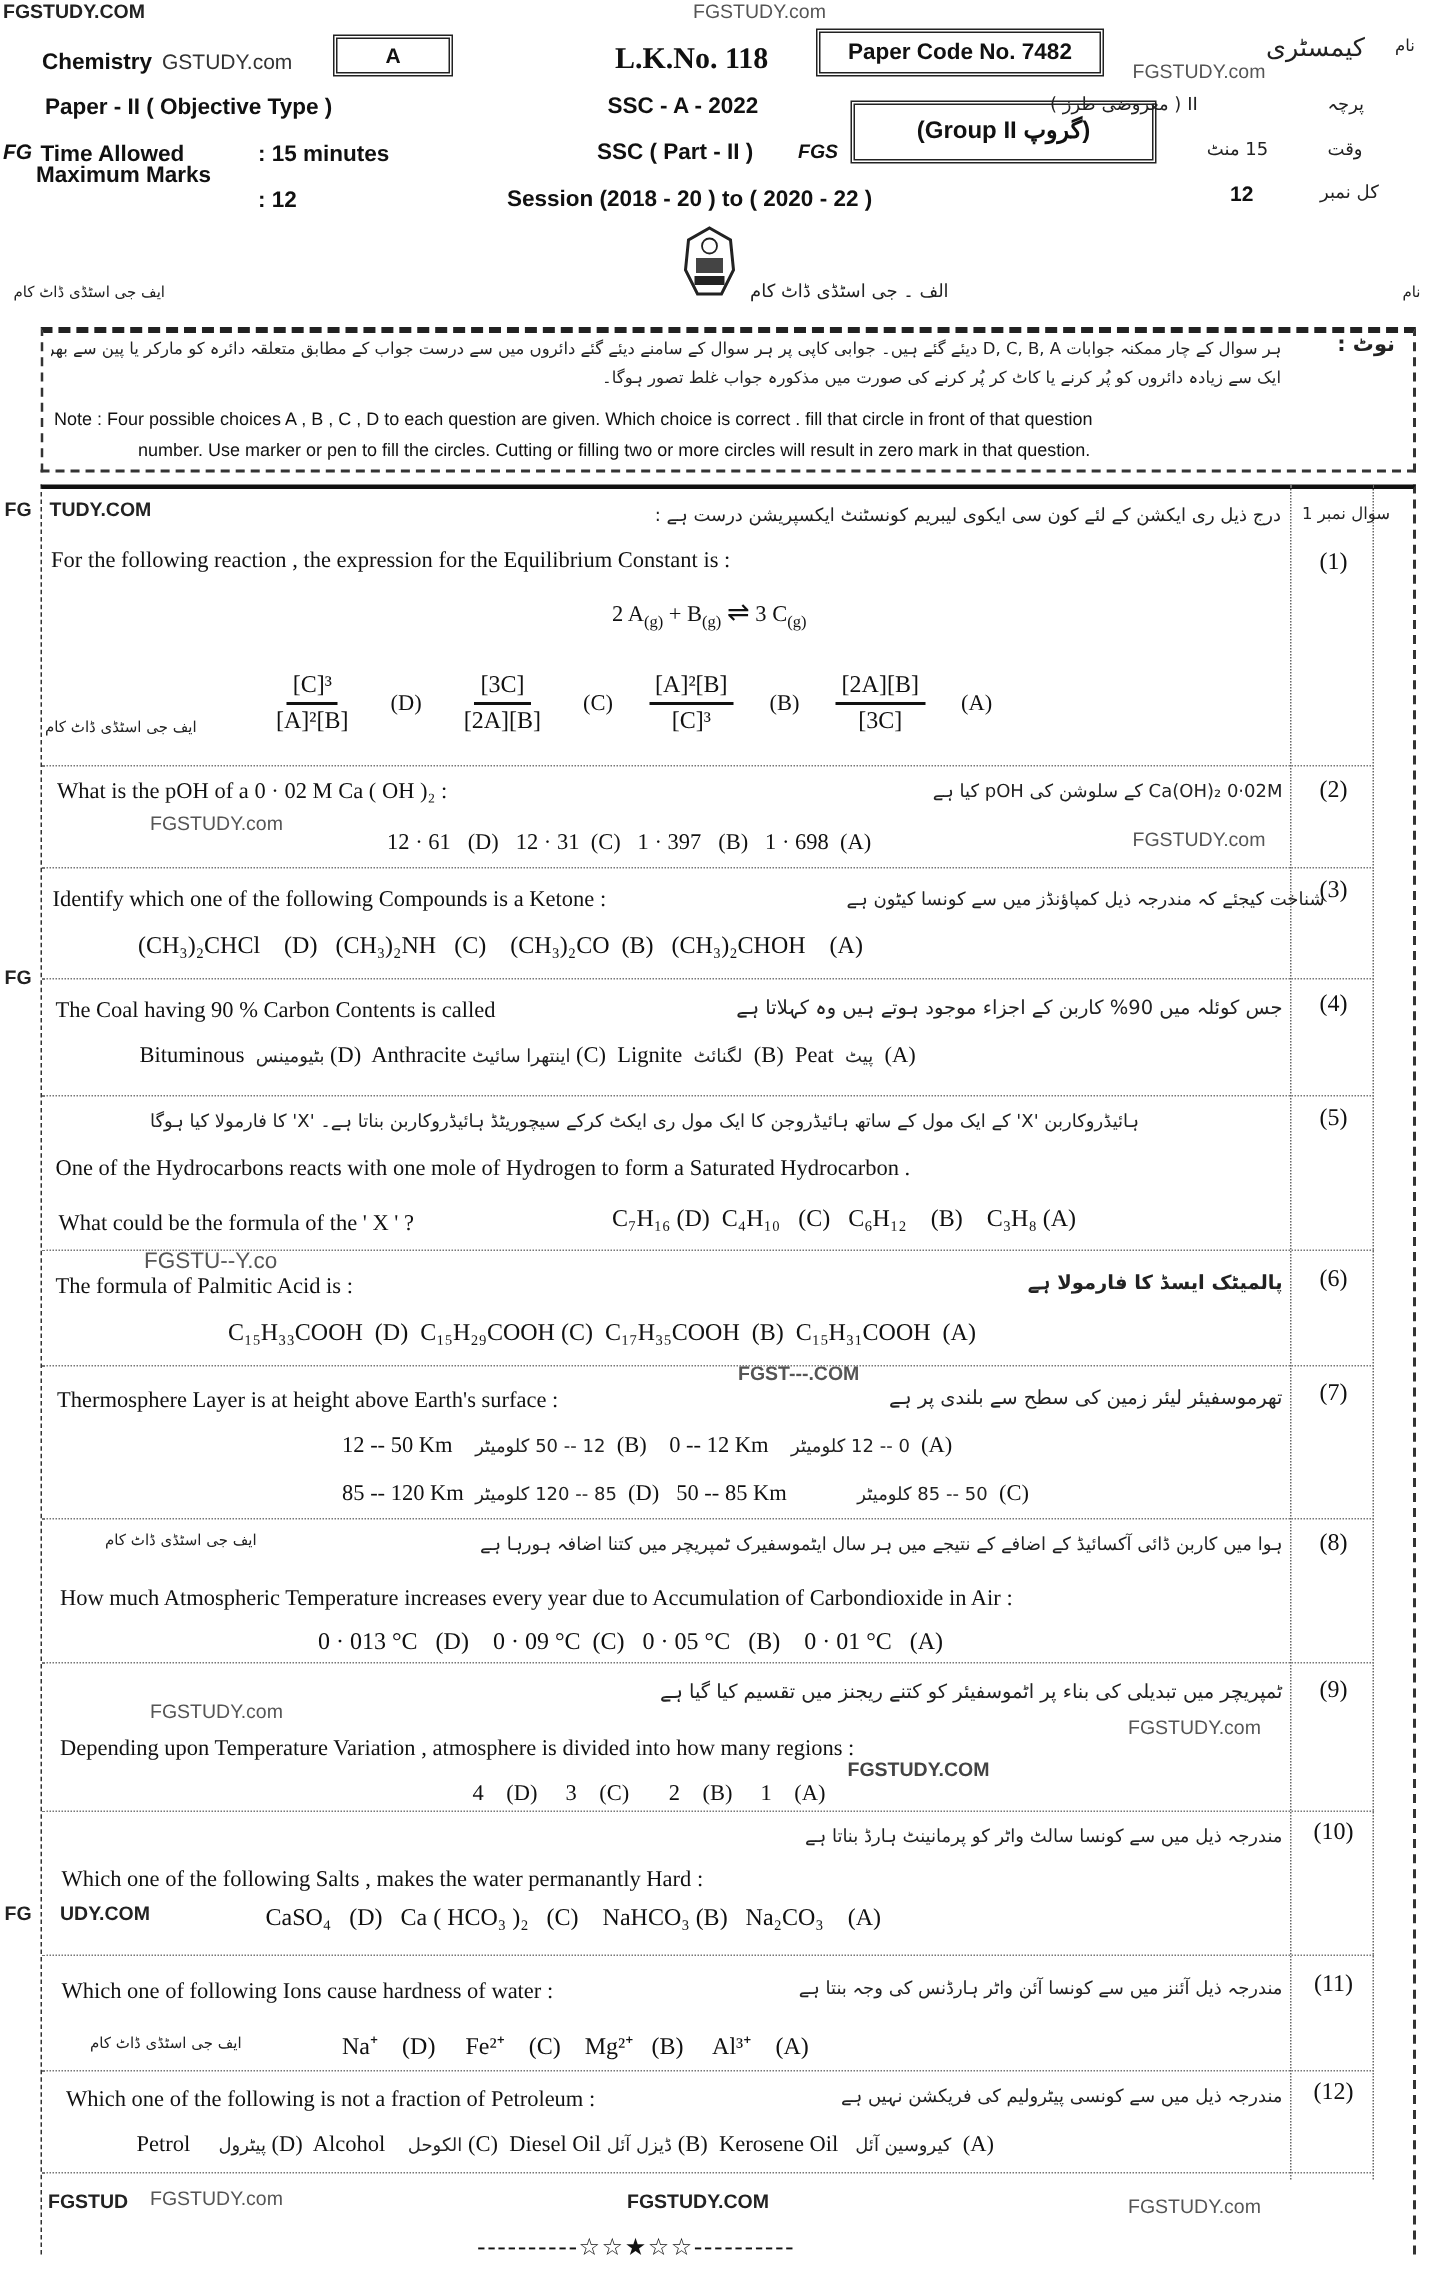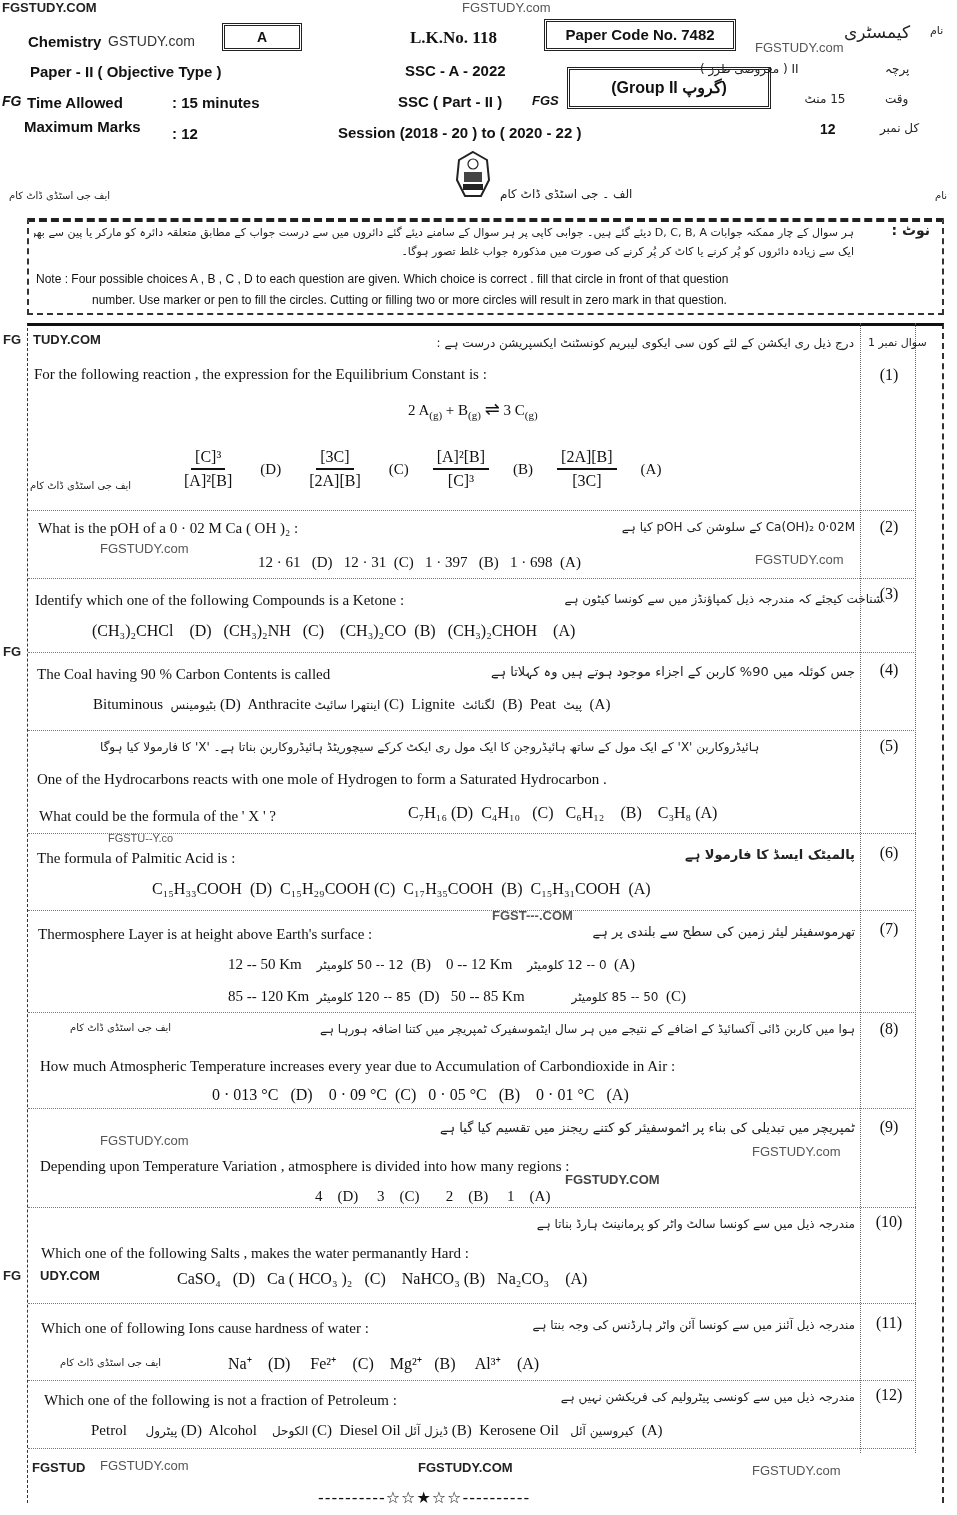--- a/index.html
+++ b/index.html
@@ -6,21 +6,21 @@
   html, body { width: 957px; height: 1515px; background: #fff; overflow: hidden; }
   body { position: relative; font-family: "Liberation Serif", serif; color: #111; }
   .abs { position: absolute; }
   .sans { font-family: "Liberation Sans", sans-serif; }
   .bold { font-weight: bold; }
   .wm { font-family: "Liberation Sans", sans-serif; color: #555; font-size: 13px; }
   .wmb { font-family: "Liberation Sans", sans-serif; color: #222; font-size: 13px; font-weight: bold; }
   .urdu { font-family: "DejaVu Sans", sans-serif; direction: rtl; font-size: 12px; color: #222; }
   .boxed { border: 3px double #222; text-align: center; font-family: "Liberation Sans", sans-serif; font-weight: bold; }
   .hdr { font-family: "Liberation Sans", sans-serif; font-weight: bold; font-size: 15px; }
-  .hdr-serif { font-family: "Liberation Serif", serif; font-weight: bold; font-size: 17px; }
+  .hdr-serif { font-family: "Liberation Serif", serif; font-weight: bold; font-size: 20px; }
 
   
   .note-box { left: 27px; top: 218px; width: 917px; height: 97px; border: 2px dashed #333; border-top: 4px dashed #222; }
   .note-en { font-family: "Liberation Sans", sans-serif; font-size: 12px; }
 
   
   .qtable { left: 27px; top: 323px; width: 917px; height: 1180px; border-left: 1px dashed #333; border-right: 2px dashed #333; border-top: 3px solid #111; }
   .qnum-col { left: 860px; top: 323px; width: 56px; height: 1130px; border-left: 1px dotted #666; border-right: 1px dotted #666; }
   .row-sep { position: absolute; left: 28px; width: 888px; border-top: 1px dotted #777; }
   .q { font-size: 15px; font-family: "Liberation Serif", serif; text-align: center; }
@@ -39,21 +39,21 @@
 <div class="abs wm" style="left:462px;top:0px;">FGSTUDY.com</div>
 
 <div class="abs hdr" style="left:28px;top:33px;font-size:15px;">Chemistry</div>
 <div class="abs wm" style="left:108px;top:33px;font-size:14px;color:#333;">GSTUDY.com</div>
 <div class="abs boxed" style="left:222px;top:23px;width:80px;height:28px;line-height:22px;font-size:14px;">A</div>
 
 <div class="abs hdr" style="left:30px;top:63px;">Paper - II ( Objective Type )</div>
 <div class="abs sans" style="left:2px;top:93px;font-size:14px;font-style:italic;font-weight:bold;">FG</div>
 <div class="abs hdr" style="left:27px;top:94px;">Time Allowed</div>
 <div class="abs hdr" style="left:172px;top:94px;">:  15   minutes</div>
-<div class="abs hdr" style="left:24px;top:118px;">Maximum Marks</div>
+<div class="abs hdr" style="left:24px;top:108px;">Maximum Marks</div>
 <div class="abs hdr" style="left:172px;top:125px;">:  12</div>
 
 <div class="abs hdr-serif" style="left:410px;top:28px;">L.K.No.  118</div>
 <div class="abs boxed" style="left:544px;top:19px;width:192px;height:32px;line-height:26px;font-size:15px;">Paper  Code  No. 7482</div>
 <div class="abs hdr" style="left:405px;top:62px;">SSC - A - 2022</div>
 <div class="abs hdr" style="left:398px;top:93px;">SSC ( Part - II )</div>
 <div class="abs sans" style="left:532px;top:93px;font-size:13px;font-style:italic;font-weight:bold;">FGS</div>
 <div class="abs boxed" style="left:567px;top:67px;width:204px;height:42px;line-height:36px;font-size:16px;">(Group II گروپ)</div>
 <div class="abs hdr" style="left:338px;top:124px;">Session (2018 - 20 )  to  ( 2020 - 22 )</div>
 
@@ -179,21 +179,21 @@
 <div class="abs urdu" style="left:100px;top:740px;width:755px;text-align:left;white-space:nowrap;">ہائیڈروکاربن 'X' کے ایک مول کے ساتھ ہائیڈروجن کا ایک مول ری ایکٹ کرکے سیچوریٹڈ ہائیڈروکاربن بناتا ہے۔ 'X' کا فارمولا کیا ہوگا</div>
 <div class="abs q" style="left:37px;top:771px;">One  of  the Hydrocarbons reacts with one mole of Hydrogen to form a Saturated Hydrocarbon .</div>
 <div class="abs q" style="left:39px;top:808px;">What  could  be  the  formula  of  the  ' X ' ?</div>
 <div class="abs opt" style="left:408px;top:804px;font-size:16px;">
   <span>C₇H₁₆</span>&nbsp;<span>(D)</span>&nbsp;
   <span>C₄H₁₀</span>&nbsp;&nbsp;&nbsp;<span>(C)</span>&nbsp;&nbsp;
   <span>C₆H₁₂</span>&nbsp;&nbsp;&nbsp;&nbsp;<span>(B)</span>&nbsp;&nbsp;&nbsp;
   <span>C₃H₈</span>&nbsp;<span>(A)</span>
 </div>
 
-<div class="abs wm" style="left:108px;top:832px;font-size:11px;">FGSTU--Y.co</div>
+<div class="abs wm" style="left:96px;top:832px;font-size:15px;">FGSTU--Y.co</div>
 <div class="abs qn" style="left:861px;top:844px;">(6)</div>
 <div class="abs q" style="left:37px;top:850px;">The formula of  Palmitic Acid  is   :</div>
 <div class="abs urdu" style="left:620px;top:847px;width:235px;text-align:right;white-space:nowrap;font-size:13px;font-weight:bold;">پالمیٹک ایسڈ کا فارمولا ہے</div>
 <div class="abs opt" style="left:152px;top:880px;font-size:16px;">
   <span>C₁₅H₃₃COOH</span>&nbsp;&nbsp;<span>(D)</span>&nbsp;
   <span>C₁₅H₂₉COOH</span>&nbsp;<span>(C)</span>&nbsp;
   <span>C₁₇H₃₅COOH</span>&nbsp;&nbsp;<span>(B)</span>&nbsp;
   <span>C₁₅H₃₁COOH</span>&nbsp;&nbsp;<span>(A)</span>
 </div>
 

